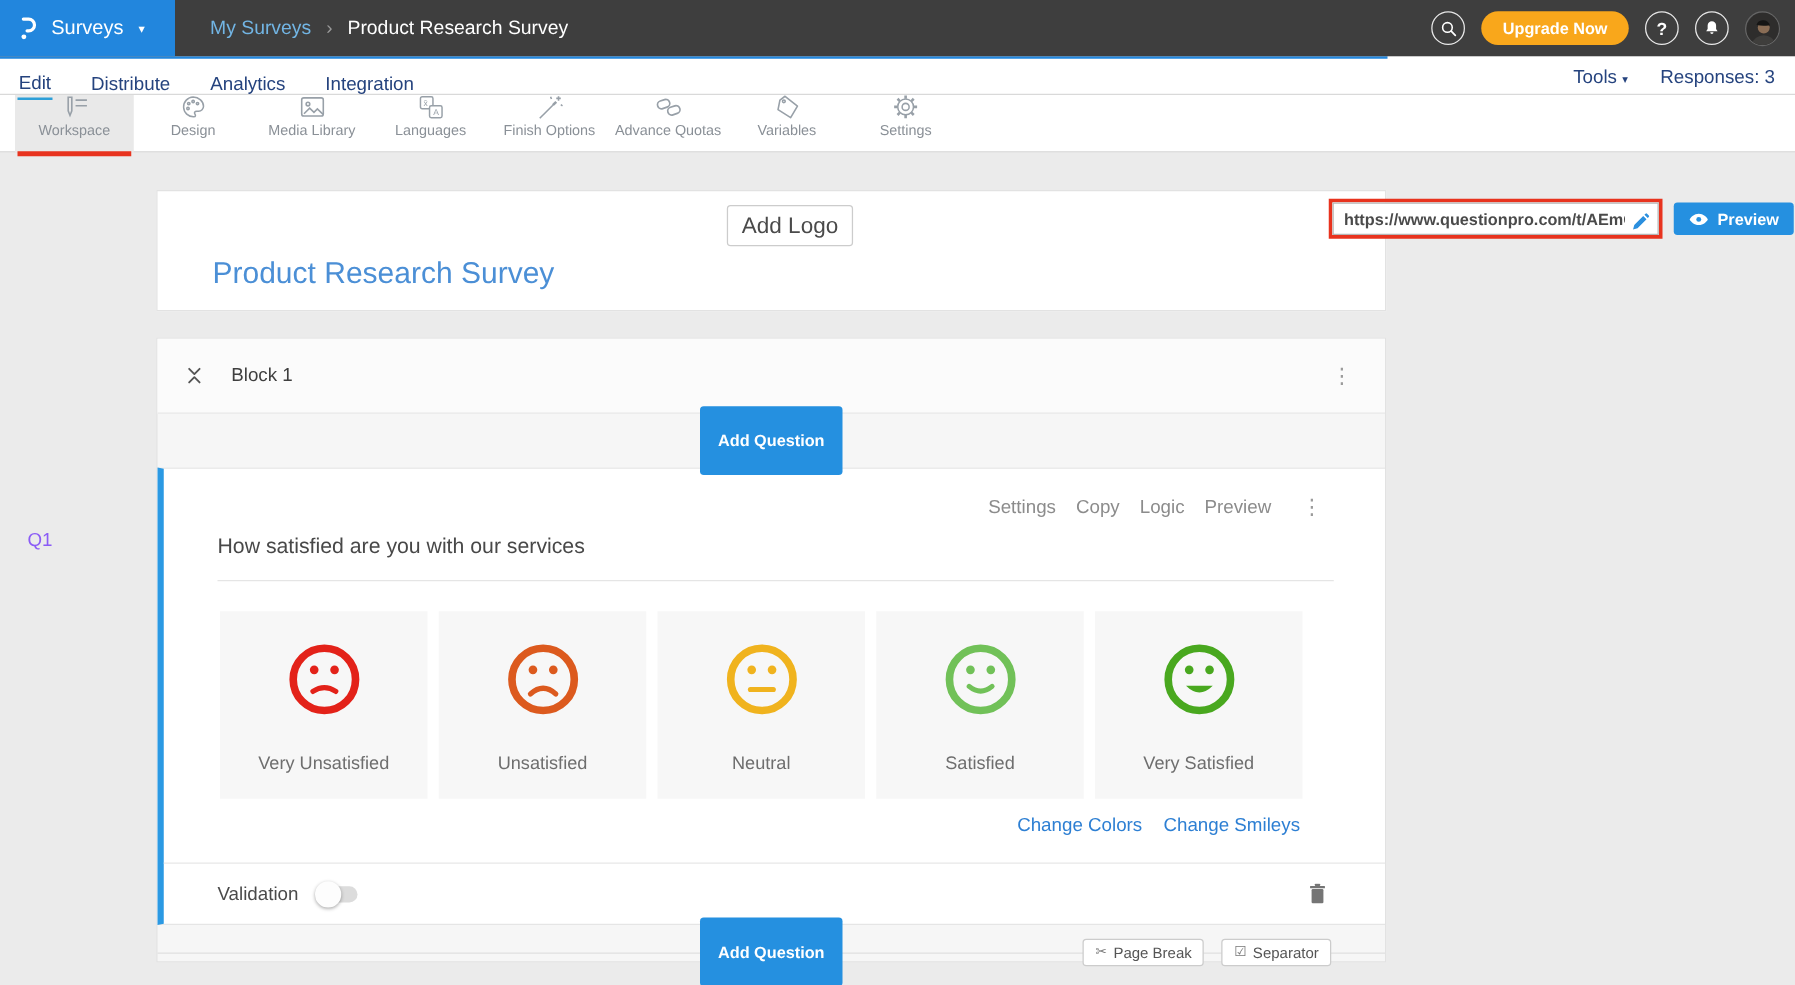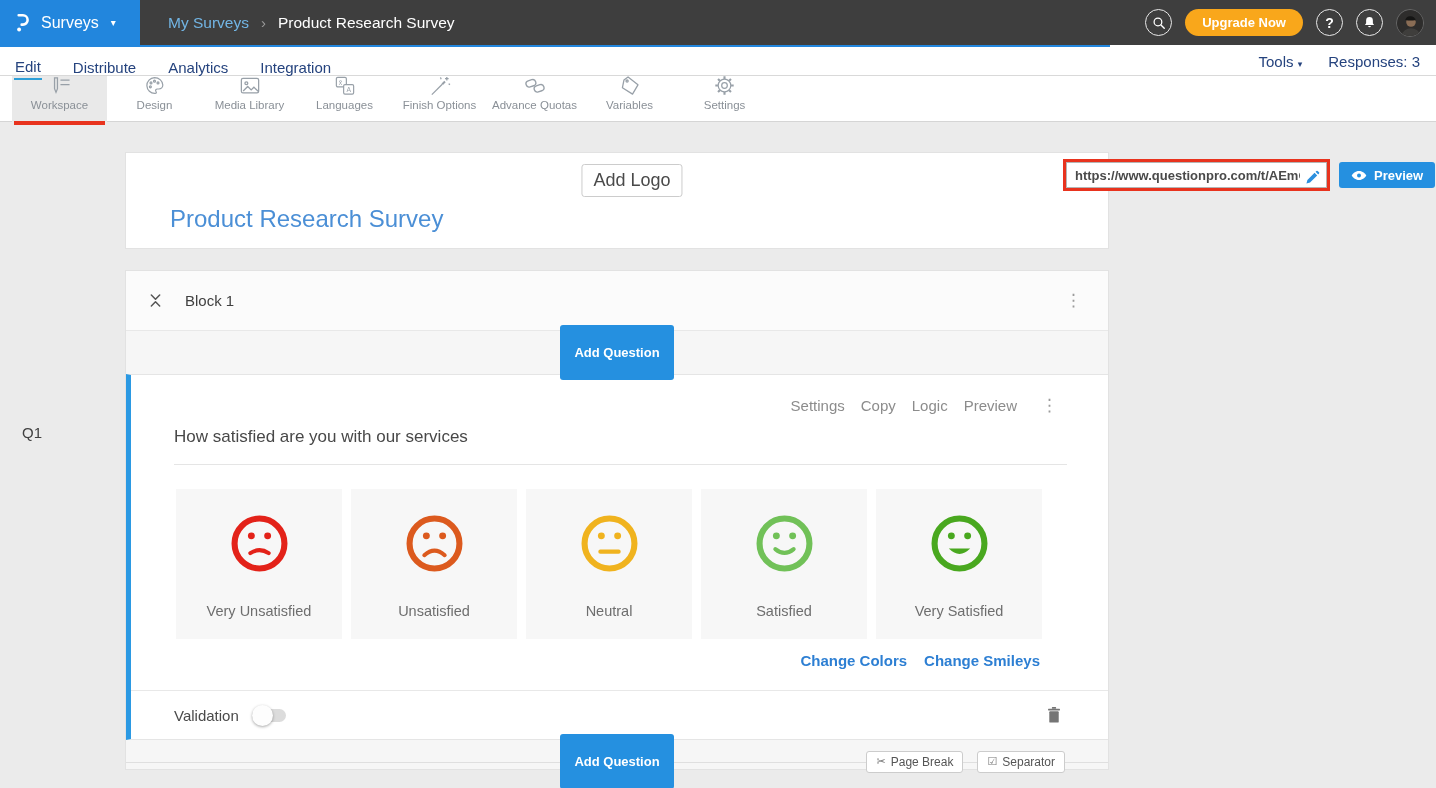--- a/index.html
+++ b/index.html
@@ -52,21 +52,21 @@
               border:3px solid #E8331E; background:#fff; display:flex; align-items:center; }
   .url-input { flex:1; height:100%; border:1px solid #B5B5B5; font-size:13px; font-weight:bold;
                color:#4A4A4A; padding:0 26px 0 8px; font-family:"Liberation Sans",sans-serif; width:100%; }
   .url-pencil { position:absolute; right:7px; top:8px; cursor:pointer; }
   .preview-btn { position:absolute; left:1339px; top:86px; height:26px; background:#2590E0; color:#fff;
                  border:none; border-radius:3px; font-size:13px; font-weight:bold; padding:0 12px;
                  display:flex; align-items:center; gap:7px; cursor:pointer; font-family:"Liberation Sans",sans-serif; }
 
   
   .content { position:absolute; top:122px; left:0; width:1436px; height:666px; background:#EBEBEB; }
-  .q-index { position:absolute; left:22px; top:302px; font-size:15px; color:#404040; font-weight:500; }
+  .q-index { position:absolute; left:22px; top:302px; font-size:15px; color:#8b5cf6; font-weight:500; }
 
   .survey-card { position:absolute; left:125px; top:30px; width:984px; height:97px; background:#fff;
                  border:1px solid #E2E2E2; }
   .addlogo-btn { position:absolute; left:50%; transform:translateX(-50%); top:11px; background:#fff;
                  border:1px solid #CCC; border-radius:3px; font-size:18px; color:#4A4A4A;
                  padding:5px 11px; cursor:pointer; font-family:"Liberation Sans",sans-serif;margin-left:15px; }
   .survey-title { position:absolute; left:44px; bottom:15px; font-size:24px; color:#4B8FD6;
                   font-weight:500; cursor:text; }
 
   .block-card { position:absolute; left:125px; top:148px; width:984px; height:500px;
@@ -92,21 +92,21 @@
   .q-links { display:flex; justify-content:flex-end; align-items:center; gap:16px;
              padding:22px 46px 0 0; }
   .q-link { font-size:15px; color:#8C8C8C; cursor:pointer; }
   .q-links .dots { margin-left:4px; }
   .q-title { margin:13px 41px 0 43px; font-size:17px; color:#484848; font-weight:500;
              padding-bottom:17px; border-bottom:1px solid #E5E5E5; cursor:text; }
   .options { display:flex; gap:9px; margin:24px 40px 0 45px; }
   .option-card { width:166px; height:150px; background:#F7F7F7; display:flex; flex-direction:column;
                  align-items:center; padding-top:26px; cursor:pointer; }
   .option-label { margin-top:31px; font-size:14.5px; color:#6E6E6E; }
-  .change-links { display:flex; justify-content:flex-end; gap:17px; margin:13px 68px 0 12px;font-weight:bold; }
+  .change-links { display:flex; justify-content:flex-end; gap:17px; margin:13px 68px 0 12px; }
   .change-link { font-size:15px; color:#2D7FD3; cursor:pointer; }
   .validation-row { position:absolute; bottom:0; left:0; right:0; height:49px;
                     border-top:1px solid #E8E8E8; display:flex; align-items:center; padding-left:43px; }
   .validation-label { font-size:15px; color:#4A4A4A; }
   .toggle { position:relative; width:34px; height:13px; background:#DCDCDC; border-radius:7px;
             margin-left:13px; cursor:pointer; }
   .toggle .knob { position:absolute; left:0; top:-4px; width:21px; height:21px; border-radius:50%;
                   background:#FDFDFD; box-shadow:0 1px 3px rgba(0,0,0,.35); }
   .trash-btn { position:absolute; right:47px; top:50%; transform:translateY(-50%); cursor:pointer;
                background:none; border:none; }

